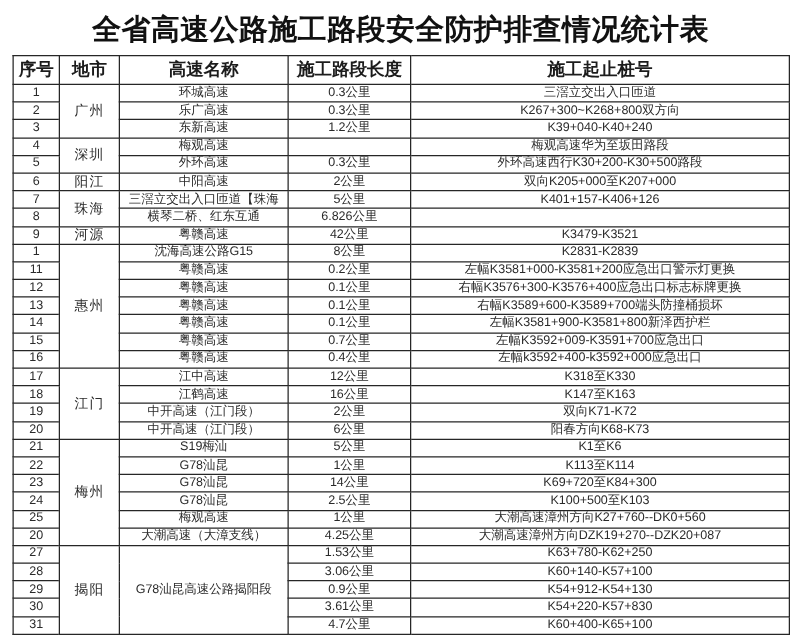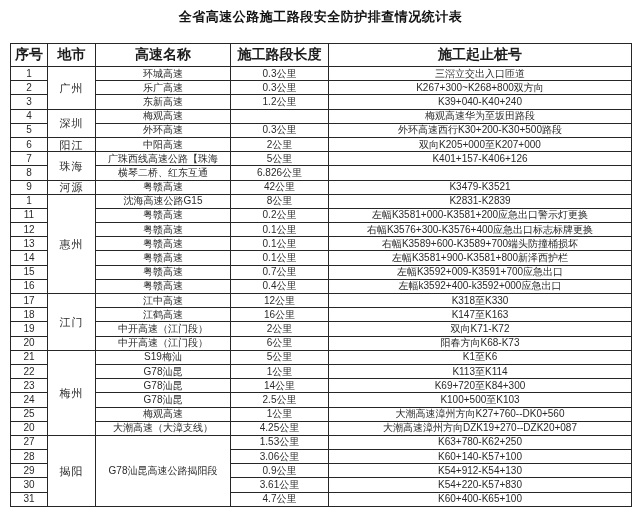--- a/index.html
+++ b/index.html
@@ -10,25 +10,25 @@
   }
   .page {
     width: 640px;
     height: 513px;
     box-sizing: border-box;
     padding: 7px 9px 0 10px;
     background: #ffffff;
     overflow: hidden;
   }
   .title {
-    font-size: 13px;
+    font-size: 23px;
     font-weight: bold;
     color: #111111;
     text-align: center;
-    margin: 1px 0 17px 0;
+    margin: 1px 0 5px 0;
     letter-spacing: 0.5px;
     white-space: nowrap;
   }
   table.grid {
     border-collapse: collapse;
     table-layout: fixed;
     width: 621px;
   }
   table.grid th,
   table.grid td {
@@ -115,21 +115,21 @@
         <tr>
           <td>6</td>
           <td class="city">阳江</td>
           <td>中阳高速</td>
           <td>2公里</td>
           <td>双向K205+000至K207+000</td>
         </tr>
         <tr>
           <td>7</td>
           <td rowspan="2" class="city">珠海</td>
-          <td>广珠西线高速公路【珠海</td>
+          <td>三滘立交出入口匝道【珠海</td>
           <td>5公里</td>
           <td>K401+157-K406+126</td>
         </tr>
         <tr>
           <td>8</td>
           <td>横琴二桥、红东互通</td>
           <td>6.826公里</td>
           <td></td>
         </tr>
         <tr>

